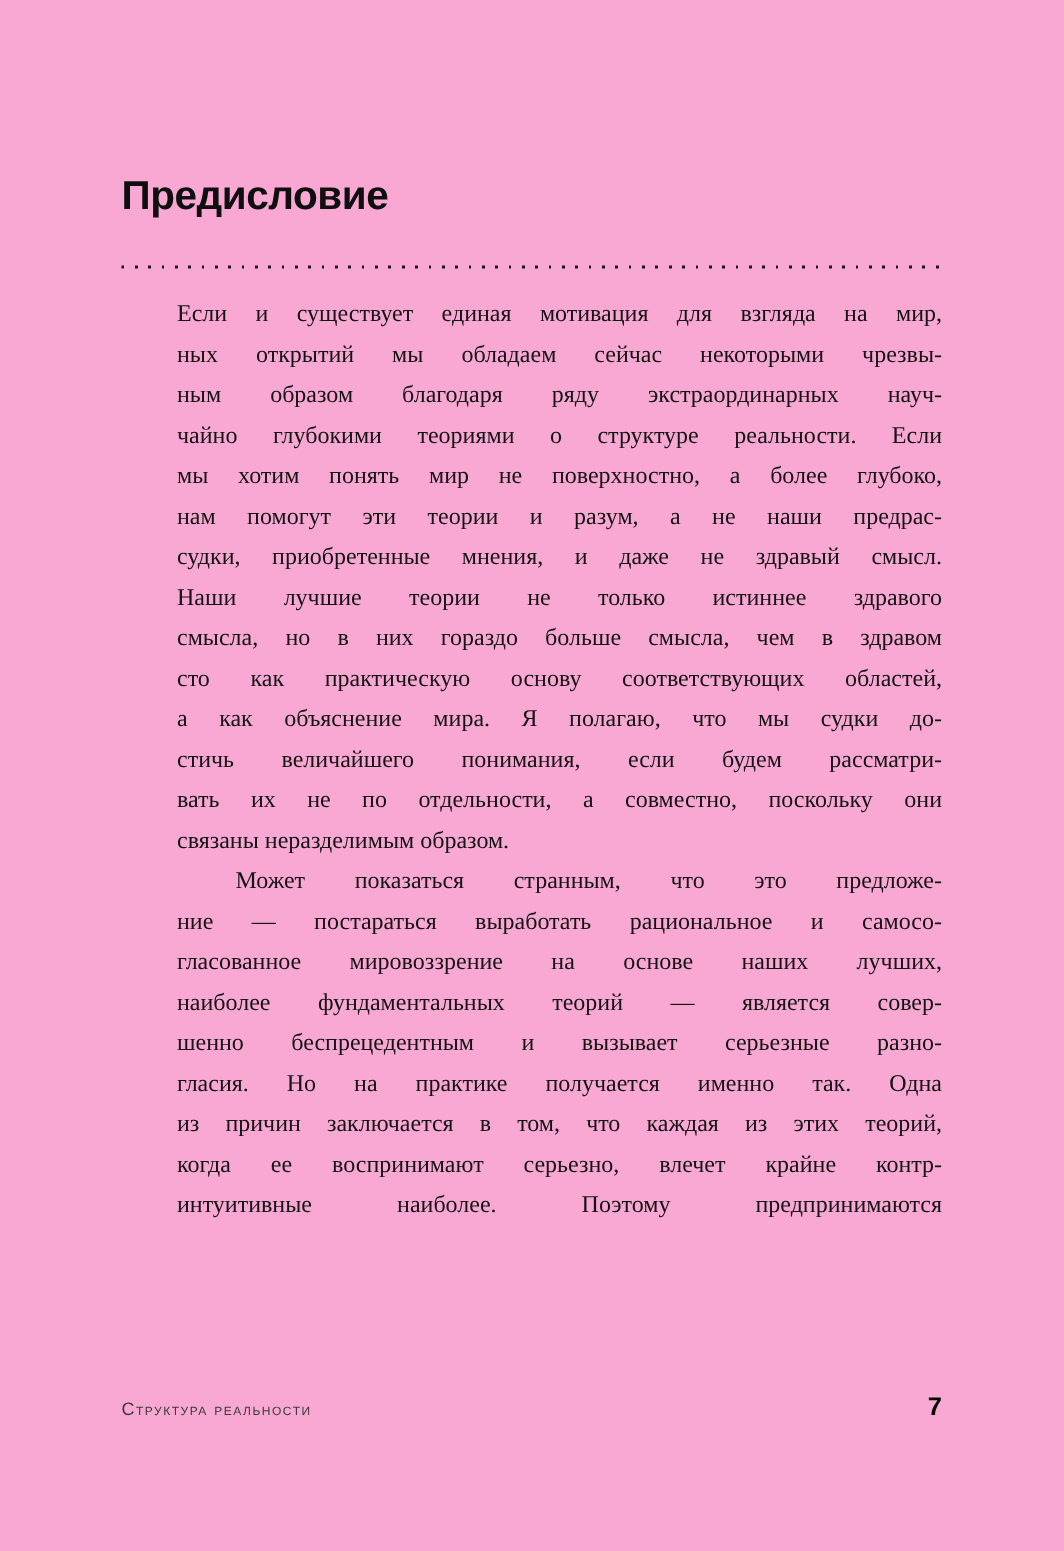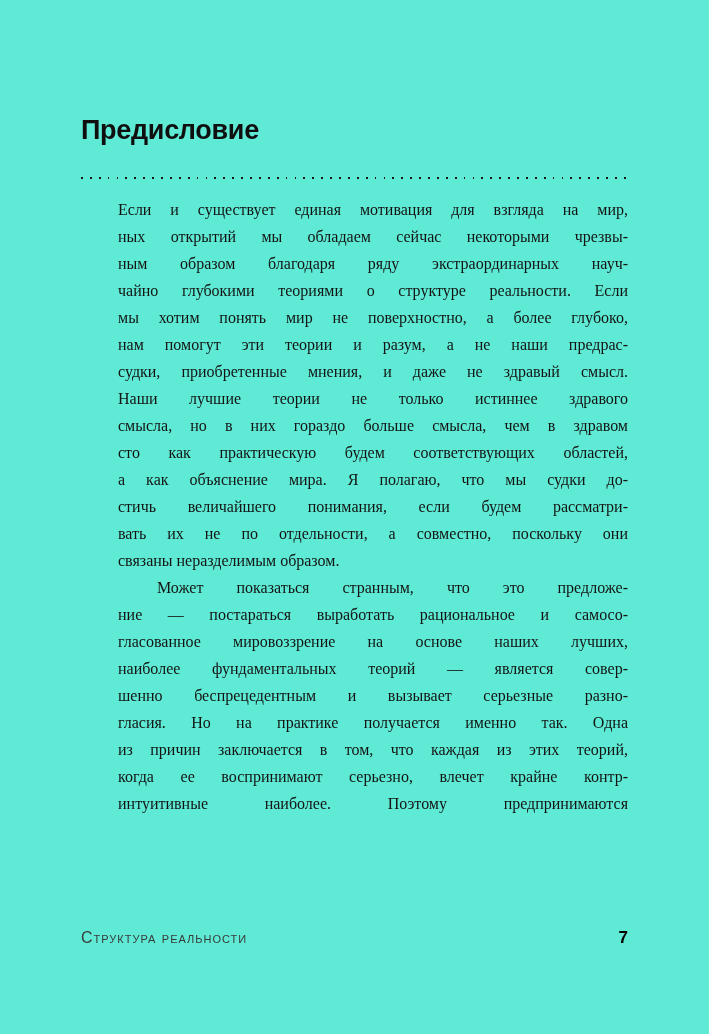--- a/index.html
+++ b/index.html
@@ -4,21 +4,21 @@
 <style>
   html, body {
     margin: 0;
     padding: 0;
     background: #ffffff;
   }
   .page {
     position: relative;
     width: 709px;
     height: 1034px;
-    background: #5eead4;
+    background: #f9a8d4;
     overflow: hidden;
     font-family: "Liberation Serif", serif;
     color: #141414;
   }
   .title {
     position: absolute;
     left: 81px;
     top: 99px;
     font-family: "Liberation Sans", sans-serif;
     font-weight: 700;
@@ -70,21 +70,21 @@
     left: 81px;
     top: 928px;
     width: 547px;
     display: flex;
     justify-content: space-between;
     align-items: baseline;
   }
   .book-title {
     font-family: "Liberation Sans", sans-serif;
     font-variant: small-caps;
-    font-size: 16px;
+    font-size: 12px;
     letter-spacing: 1px;
     font-weight: 400;
     color: #3a3a3a;
   }
   .page-number {
     font-family: "Liberation Sans", sans-serif;
     font-weight: 700;
     font-size: 17px;
     color: #000000;
   }
@@ -102,21 +102,21 @@
       <div class="paragraph">
         <div class="line">Если и существует единая мотивация для взгляда на мир,</div>
         <div class="line">ных открытий мы обладаем сейчас некоторыми чрезвы-</div>
         <div class="line">ным образом благодаря ряду экстраординарных науч-</div>
         <div class="line">чайно глубокими теориями о структуре реальности. Если</div>
         <div class="line">мы хотим понять мир не поверхностно, а более глубоко,</div>
         <div class="line">нам помогут эти теории и разум, а не наши предрас-</div>
         <div class="line">судки, приобретенные мнения, и даже не здравый смысл.</div>
         <div class="line">Наши лучшие теории не только истиннее здравого</div>
         <div class="line">смысла, но в них гораздо больше смысла, чем в здравом</div>
-        <div class="line">сто как практическую будем соответствующих областей,</div>
+        <div class="line">сто как практическую основу соответствующих областей,</div>
         <div class="line">а как объяснение мира. Я полагаю, что мы судки до-</div>
         <div class="line">стичь величайшего понимания, если будем рассматри-</div>
         <div class="line">вать их не по отдельности, а совместно, поскольку они</div>
         <div class="line no-stretch">связаны неразделимым образом.</div>
       </div>
       <div class="paragraph">
         <div class="line indent">Может показаться странным, что это предложе-</div>
         <div class="line">ние — постараться выработать рациональное и самосо-</div>
         <div class="line">гласованное мировоззрение на основе наших лучших,</div>
         <div class="line">наиболее фундаментальных теорий — является совер-</div>

